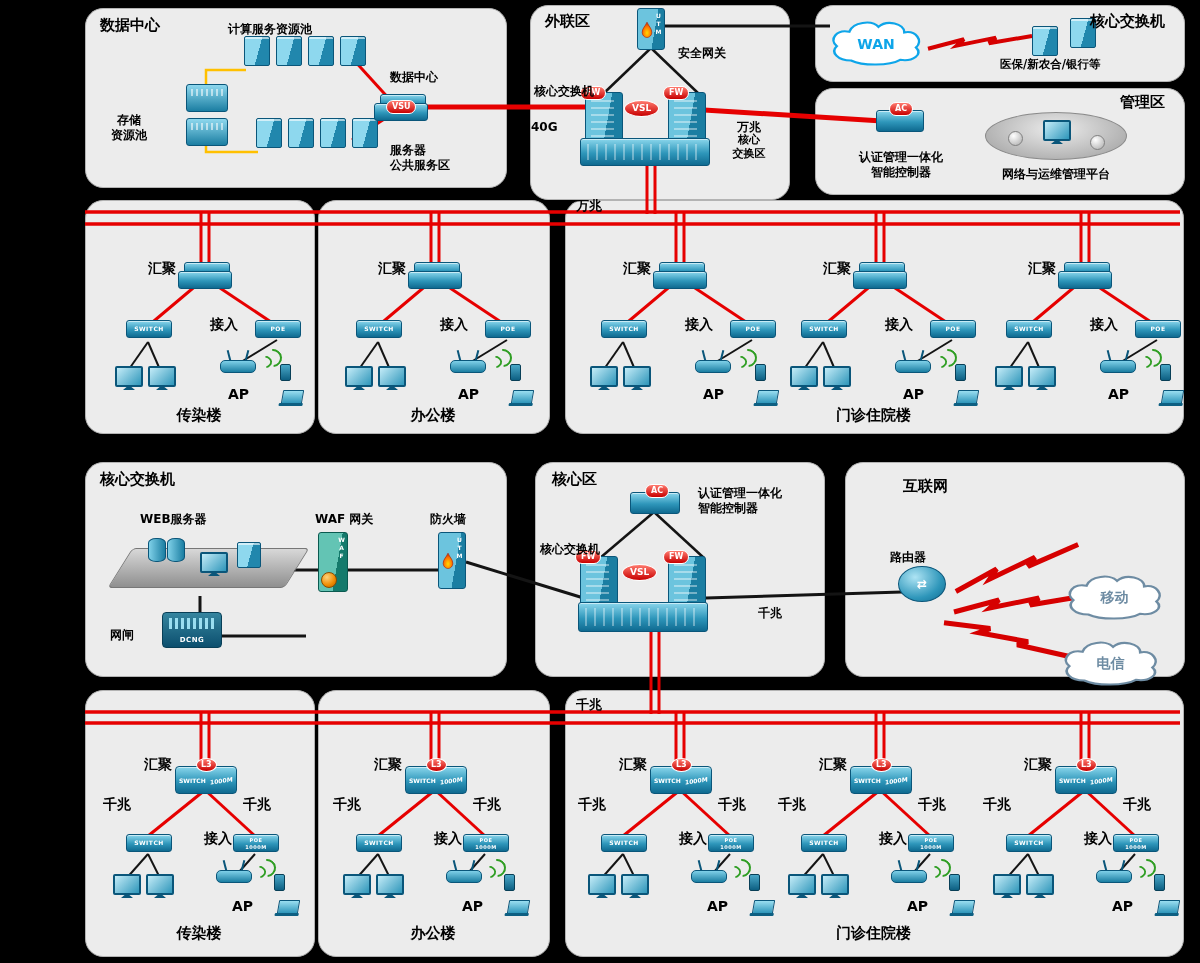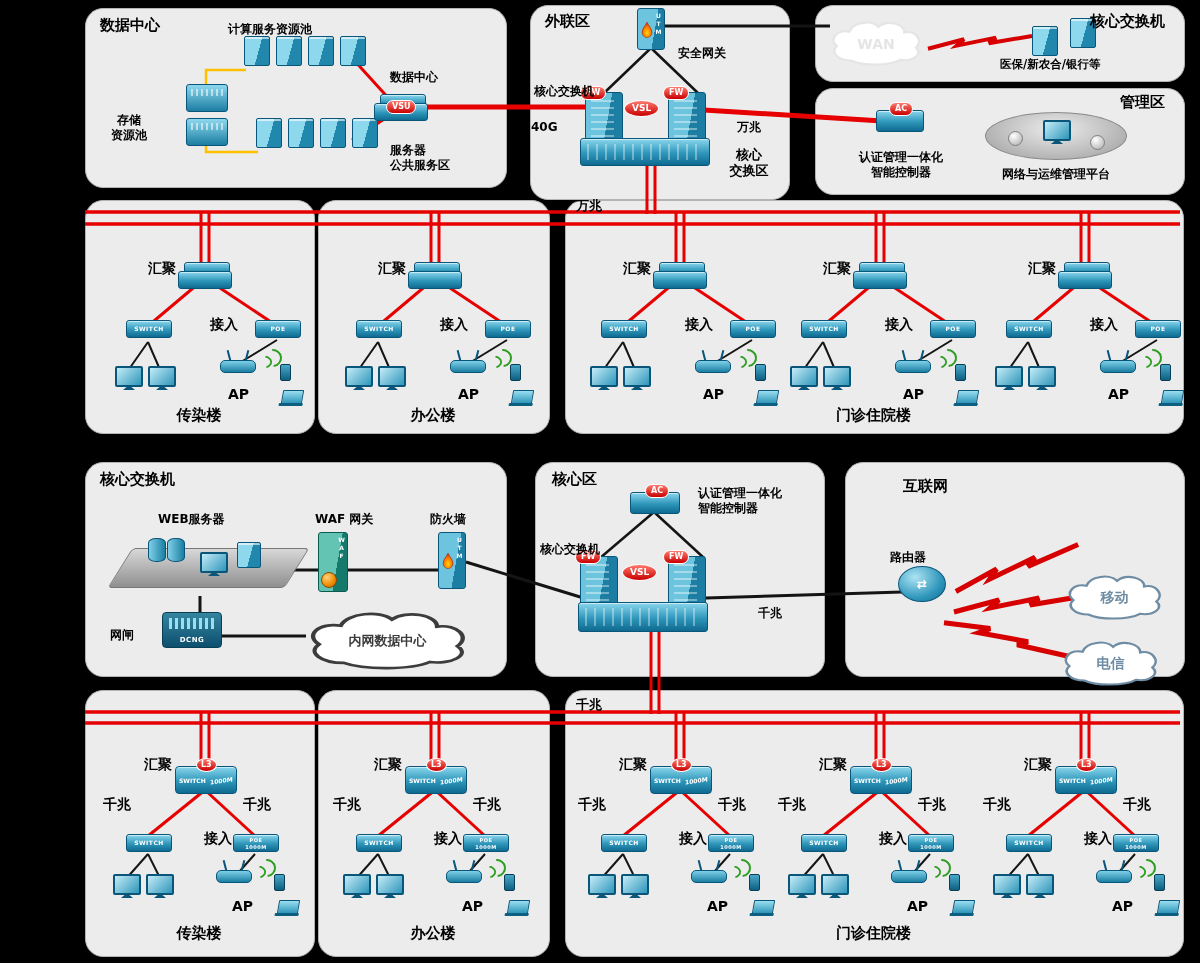--- a/index.html
+++ b/index.html
@@ -255,24 +255,24 @@
   <div class="dev tower" style="left:585px;top:92px">
     <span class="tag" style="left:-6px;top:-7px">FW</span>
   </div>
   <div class="dev tower" style="left:668px;top:92px">
     <span class="tag" style="left:-6px;top:-7px">FW</span>
   </div>
   <span class="dev tag" style="left:624px;top:100px;font-size:9px;padding:3px 7px;border-radius:50%">VSL</span>
   <div class="dev slab chassis" style="left:580px;top:138px;width:128px;height:26px"></div>
   <span class="lbl b" style="left:531px;top:120px">40G</span>
   <span class="lbl b" style="left:737px;top:120px">万兆</span>
-  <span class="lbl b ctr" style="left:718px;top:147px;width:62px;font-size:13px">核心
+  <span class="lbl b ctr" style="left:718px;top:133px;width:62px;font-size:11px">核心
 交换区</span>
 
-  <div class="dev cloudbox" style="left:826px;top:18px;width:100px;height:48px;color:#e5e5e5">
+  <div class="dev cloudbox" style="left:826px;top:18px;width:100px;height:48px;color:#0ea5e9">
     <svg viewBox="0 0 120 70" preserveAspectRatio="none">
         <use href="#cloudS"></use>
       </svg>
     <span class="cloud-txt" style="font-size:14px">WAN</span>
   </div>
   <div class="dev server" style="left:1032px;top:26px;position:absolute"></div>
   <div class="dev server" style="left:1070px;top:18px;position:absolute"></div>
   <span class="lbl b" style="left:1000px;top:57px;font-size:11.5px">医保/新农合/银行等</span>
 
   <div class="dev slab acsw" style="left:876px;top:110px">
@@ -290,21 +290,21 @@
   <span class="lbl b" style="left:576px;top:198px;font-size:13px">万兆</span>
   <span class="lbl b" style="left:576px;top:697px;font-size:13px">千兆</span>
 
   <span class="bname" style="left:85px;top:406px;width:228px">传染楼</span>
   <span class="bname" style="left:318px;top:406px;width:230px">办公楼</span>
   <span class="bname" style="left:565px;top:406px;width:617px">门诊住院楼</span>
   <span class="bname" style="left:85px;top:924px;width:228px">传染楼</span>
   <span class="bname" style="left:318px;top:924px;width:230px">办公楼</span>
   <span class="bname" style="left:565px;top:924px;width:617px">门诊住院楼</span>
 
-  <span class="lbl b" style="left:158px;top:512px">WEB服务器</span>
+  <span class="lbl b" style="left:140px;top:512px">WEB服务器</span>
   <div class="dev ps-platform" style="left:120px;top:548px"></div>
   <span class="db" style="left:148px;top:538px;z-index:3"></span>
   <span class="db" style="left:167px;top:538px;z-index:3"></span>
   <div class="dev pcicon" style="left:200px;top:552px"></div>
   <div class="dev server" style="left:237px;top:542px;width:22px;height:24px;position:absolute"></div>
   <span class="lbl b" style="left:315px;top:512px">WAF 网关</span>
   <div class="dev waf" style="left:318px;top:532px">
     <span class="vtxt">WAF</span>
     <span class="globe" style="left:2px;bottom:3px"></span>
   </div>
@@ -312,26 +312,20 @@
   <div class="dev utm" style="left:438px;top:532px;height:55px">
     <span class="vtxt">UTM</span>
     <svg class="flame" style="left:3px;top:20px" width="12" height="16" viewBox="0 0 20 26">
         <use href="#flameS"></use>
       </svg>
   </div>
   <span class="lbl b" style="left:110px;top:628px">网闸</span>
   <div class="dev dcng" style="left:162px;top:612px">
     <span class="sw-txt">DCNG</span>
   </div>
-  <div class="dev cloudbox" style="left:300px;top:608px;width:175px;height:62px;color:#3c3c3c">
-    <svg viewBox="0 0 120 70" preserveAspectRatio="none">
-        <use href="#cloudS"></use>
-      </svg>
-    <span class="cloud-txt" style="font-size:13px">内网数据中心</span>
-  </div>
 
   <div class="dev slab acsw" style="left:630px;top:492px;width:48px">
     <span class="tag" style="left:14px;top:-9px">AC</span>
   </div>
   <span class="lbl b" style="left:698px;top:486px">认证管理一体化
 智能控制器</span>
   <span class="lbl b" style="left:540px;top:542px">核心交换机</span>
   <div class="dev tower" style="left:580px;top:556px">
     <span class="tag" style="left:-6px;top:-7px">FW</span>
   </div>

